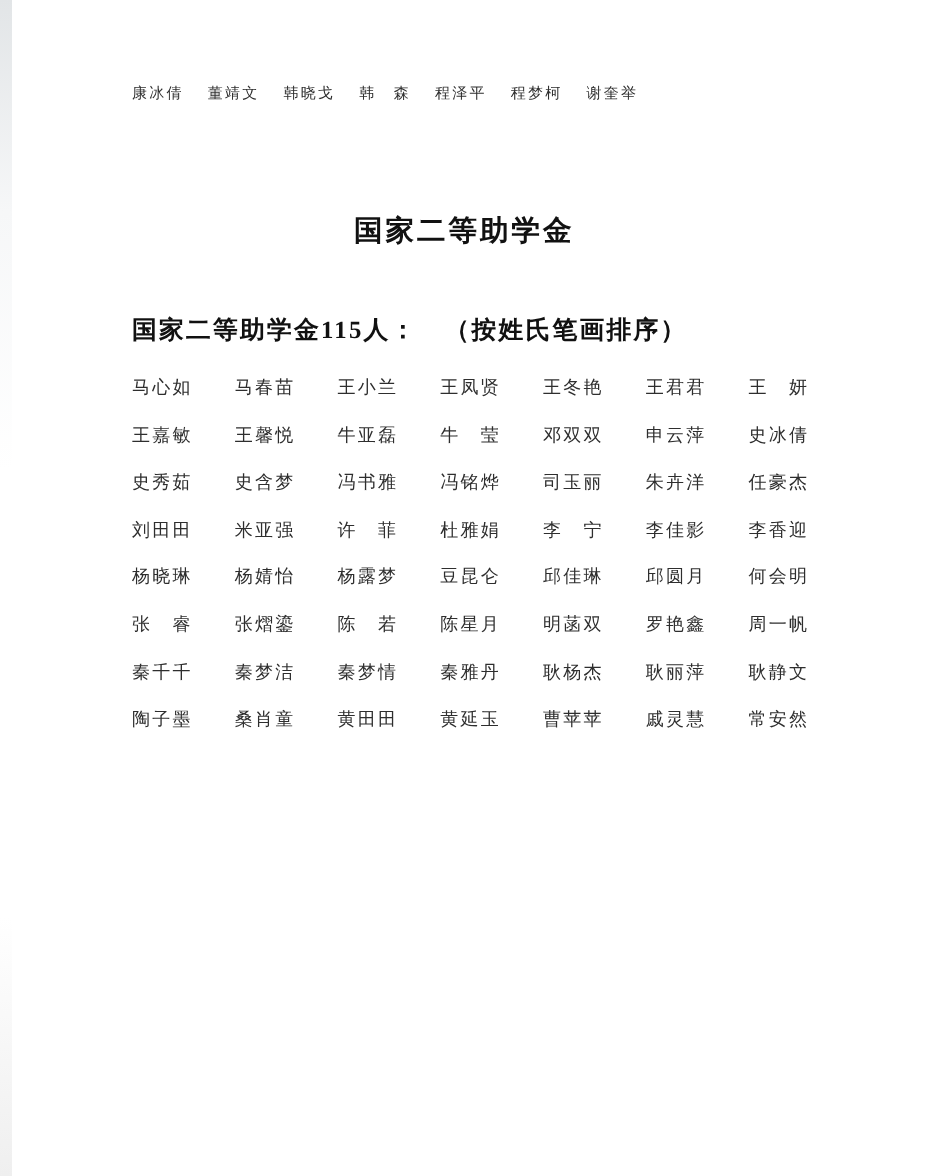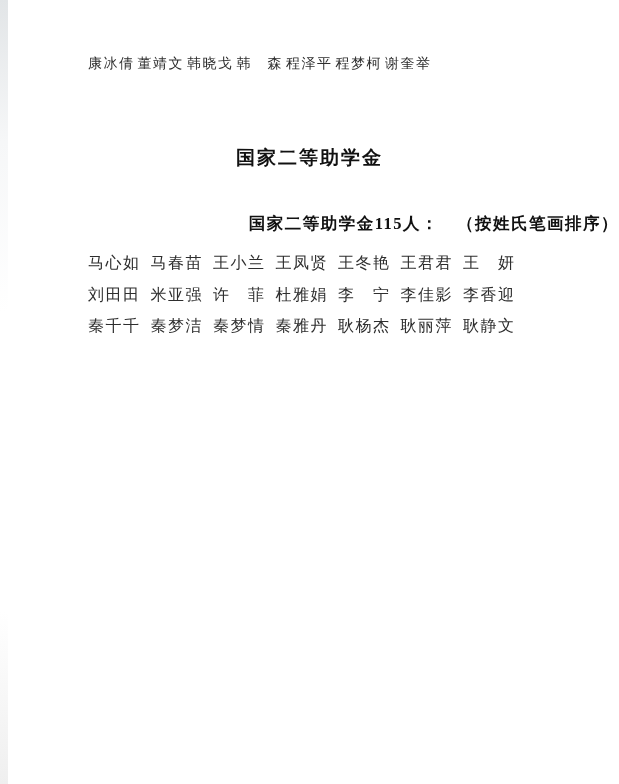--- a/index.html
+++ b/index.html
@@ -28,50 +28,49 @@
     pointer-events: none;
   }
   .page-content {
     position: absolute;
     left: 0;
     top: 0;
     width: 100%;
   }
   .tail-row {
     margin: 55px 0 0 88px;
-    font-size: 14px;
+    font-size: 10px;
     letter-spacing: 1.5px;
     display: flex;
-    column-gap: 3px;
+    column-gap: 16px;
     white-space: nowrap;
   }
   .section-title {
     margin: 72px 0 0 0;
     text-align: center;
     font-size: 19px;
     font-weight: bold;
     letter-spacing: 2px;
     color: #111111;
   }
   .list-heading {
     margin: 42px 0 0 88px;
     font-size: 16.5px;
     font-weight: bold;
     letter-spacing: 1.5px;
     color: #111111;
     white-space: nowrap;
-    text-align: right;
   }
   .name-grid {
     margin: 12px 0 0 88px;
   }
   .name-row {
     display: flex;
-    column-gap: 10px;
-    font-size: 16px;
+    column-gap: 28px;
+    font-size: 12px;
     letter-spacing: 1.5px;
     line-height: 31.6px;
     white-space: nowrap;
   }
   .name {
     display: inline-block;
   }
 </style>
 </head>
 <body>
@@ -99,33 +98,78 @@
         <div class="name-row">
           <span class="name">马心如</span>
           <span class="name">马春苗</span>
           <span class="name">王小兰</span>
           <span class="name">王凤贤</span>
           <span class="name">王冬艳</span>
           <span class="name">王君君</span>
           <span class="name">王　妍</span>
         </div>
         <div class="name-row">
+          <span class="name">王嘉敏</span>
+          <span class="name">王馨悦</span>
+          <span class="name">牛亚磊</span>
+          <span class="name">牛　莹</span>
+          <span class="name">邓双双</span>
+          <span class="name">申云萍</span>
+          <span class="name">史冰倩</span>
+        </div>
+        <div class="name-row">
+          <span class="name">史秀茹</span>
+          <span class="name">史含梦</span>
+          <span class="name">冯书雅</span>
+          <span class="name">冯铭烨</span>
+          <span class="name">司玉丽</span>
+          <span class="name">朱卉洋</span>
+          <span class="name">任豪杰</span>
+        </div>
+        <div class="name-row">
           <span class="name">刘田田</span>
           <span class="name">米亚强</span>
           <span class="name">许　菲</span>
           <span class="name">杜雅娟</span>
           <span class="name">李　宁</span>
           <span class="name">李佳影</span>
           <span class="name">李香迎</span>
+        </div>
+        <div class="name-row">
+          <span class="name">杨晓琳</span>
+          <span class="name">杨婧怡</span>
+          <span class="name">杨露梦</span>
+          <span class="name">豆昆仑</span>
+          <span class="name">邱佳琳</span>
+          <span class="name">邱圆月</span>
+          <span class="name">何会明</span>
+        </div>
+        <div class="name-row">
+          <span class="name">张　睿</span>
+          <span class="name">张熠鎏</span>
+          <span class="name">陈　若</span>
+          <span class="name">陈星月</span>
+          <span class="name">明菡双</span>
+          <span class="name">罗艳鑫</span>
+          <span class="name">周一帆</span>
         </div>
         <div class="name-row">
           <span class="name">秦千千</span>
           <span class="name">秦梦洁</span>
           <span class="name">秦梦情</span>
           <span class="name">秦雅丹</span>
           <span class="name">耿杨杰</span>
           <span class="name">耿丽萍</span>
           <span class="name">耿静文</span>
         </div>
+        <div class="name-row">
+          <span class="name">陶子墨</span>
+          <span class="name">桑肖童</span>
+          <span class="name">黄田田</span>
+          <span class="name">黄延玉</span>
+          <span class="name">曹苹苹</span>
+          <span class="name">戚灵慧</span>
+          <span class="name">常安然</span>
+        </div>
       </div>
 
   </div>
 </div>
 
 </body></html>

